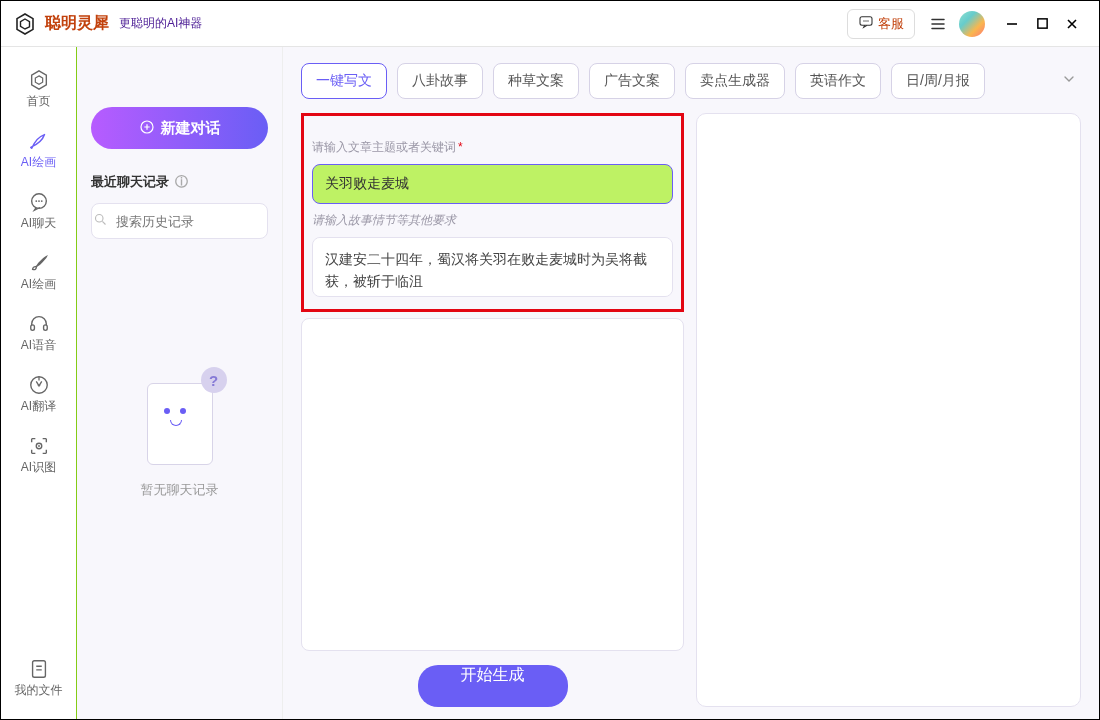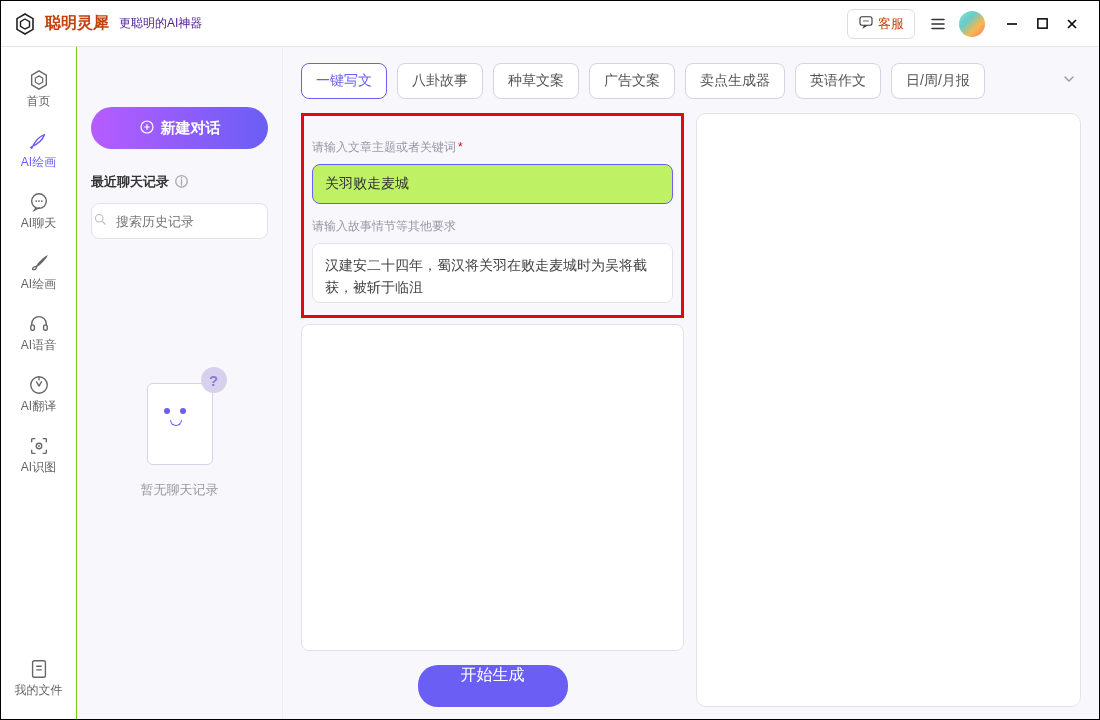--- a/index.html
+++ b/index.html
@@ -237,21 +237,21 @@
             </svg></div>
       </div>
 
       <div class="content-row">
         <div class="form-col">
           <div class="highlight-box">
             <div class="form-label">
               <span>请输入文章主题或者关键词</span><span class="req-star">*</span>
             </div>
             <input class="text-input" value="关羽败走麦城" style="">
-            <div class="form-label" style="margin-top:14px;">请输入故事情节等其他要求</div>
+            <div class="form-label" style="margin-top:8px;font-style:italic;">请输入故事情节等其他要求</div>
             <textarea class="text-area" style="height: 60px;">汉建安二十四年，蜀汉将关羽在败走麦城时为吴将截获，被斩于临沮</textarea>
           </div>
           <textarea class="text-area big" style=""></textarea>
           <div class="gen-btn">
               <span>开始生成</span>
             </div>
         </div>
         <div class="output-col"></div>
       </div>
     </div>

